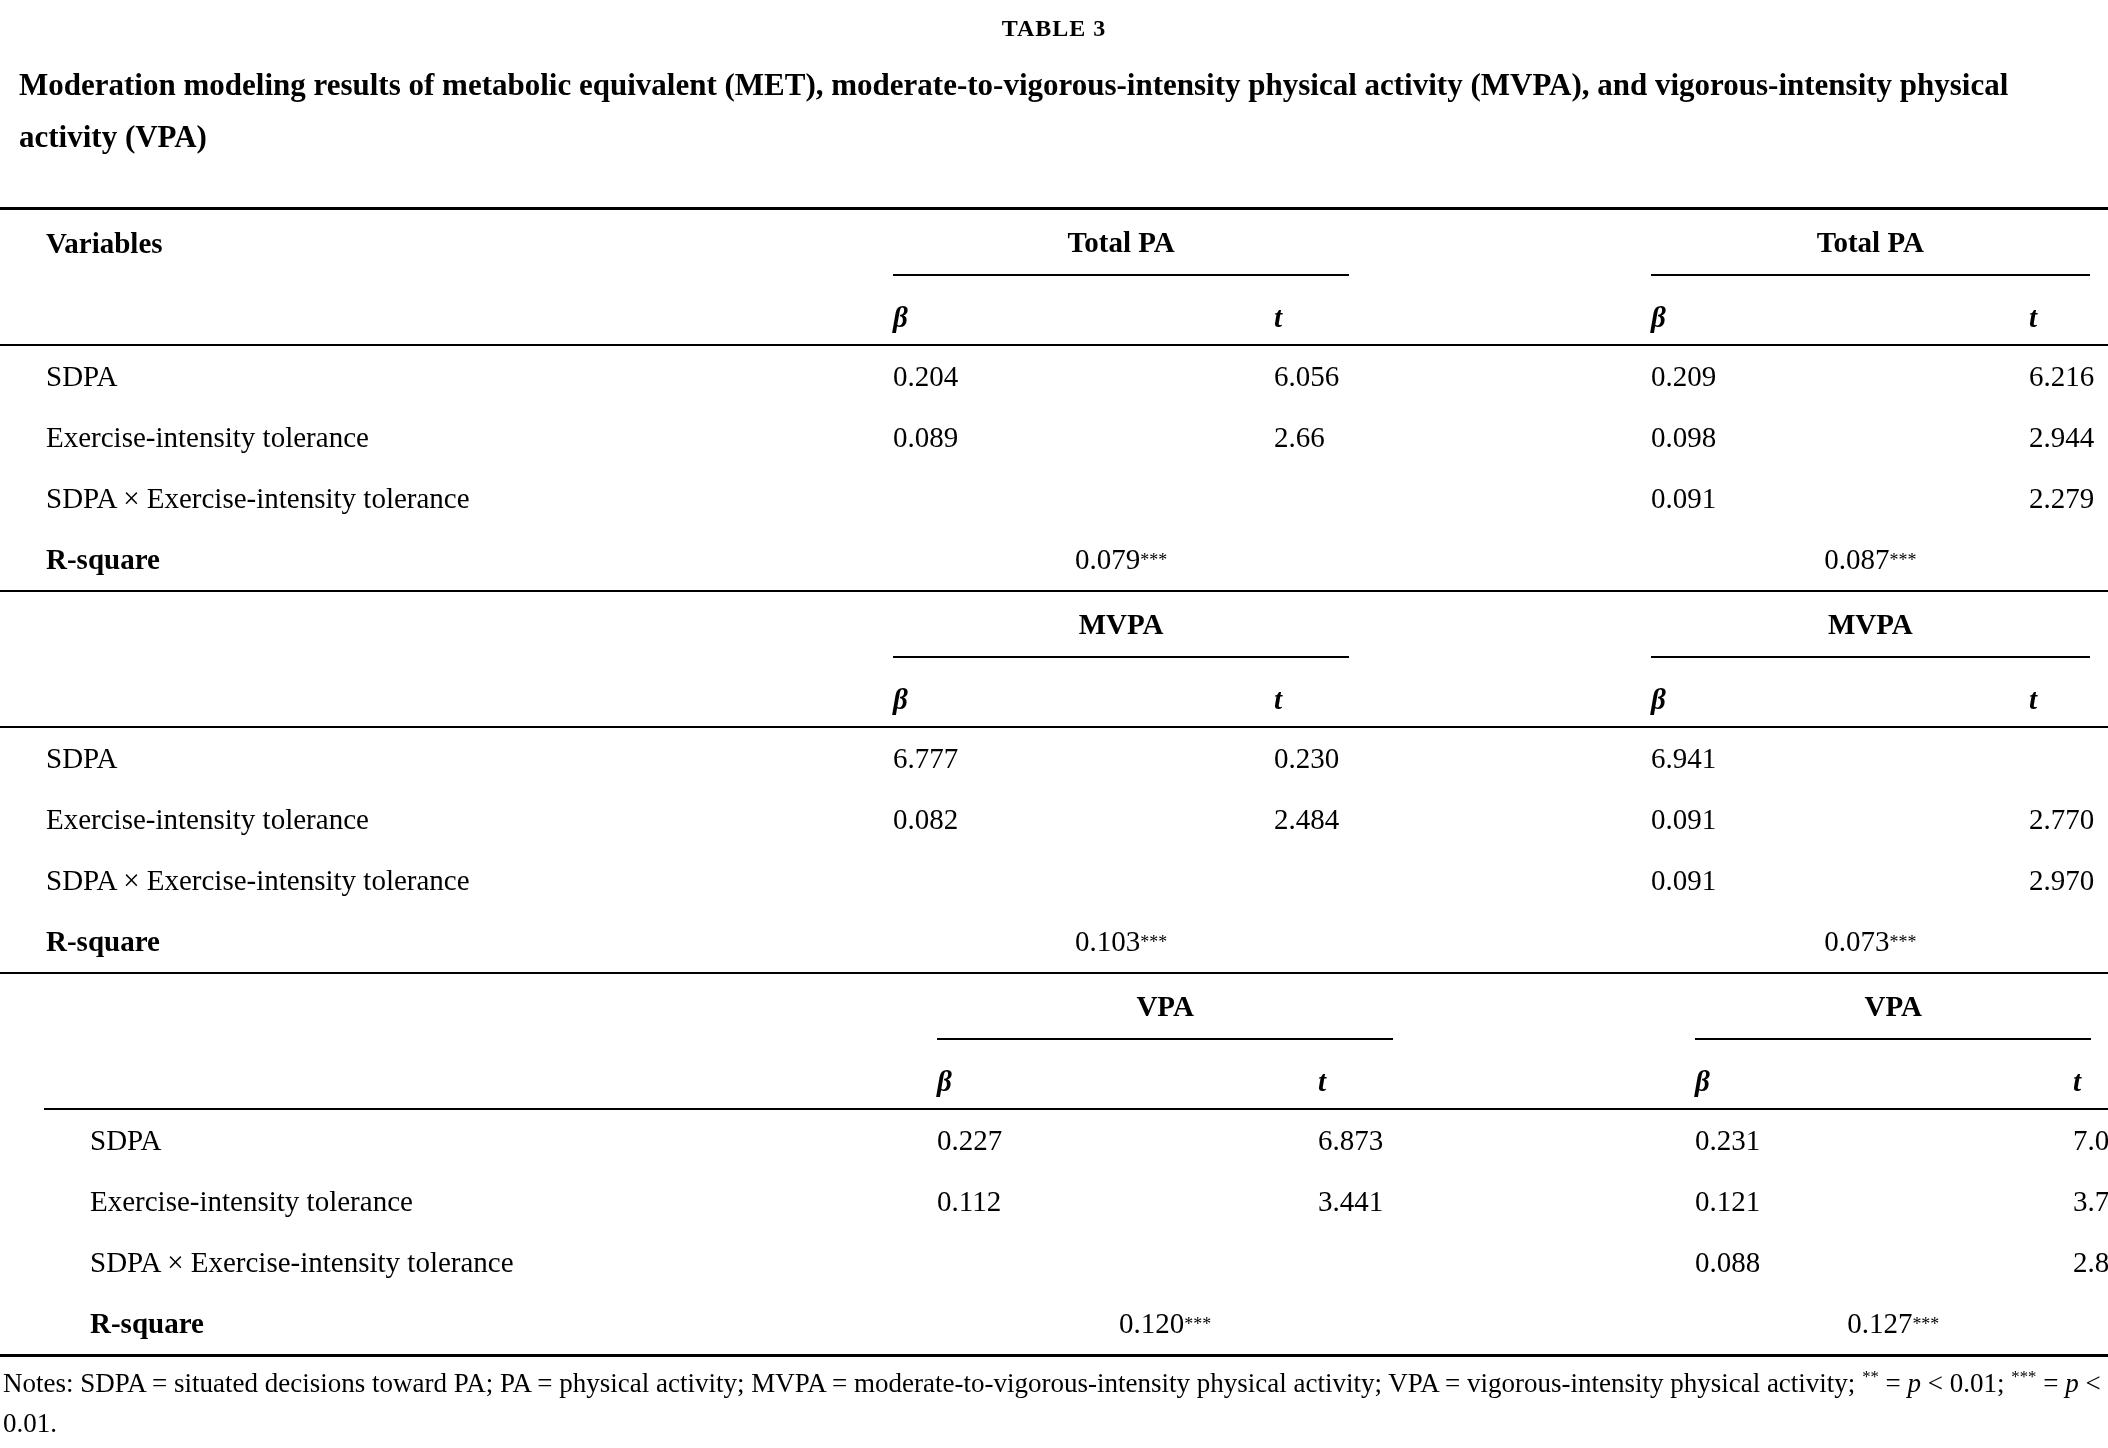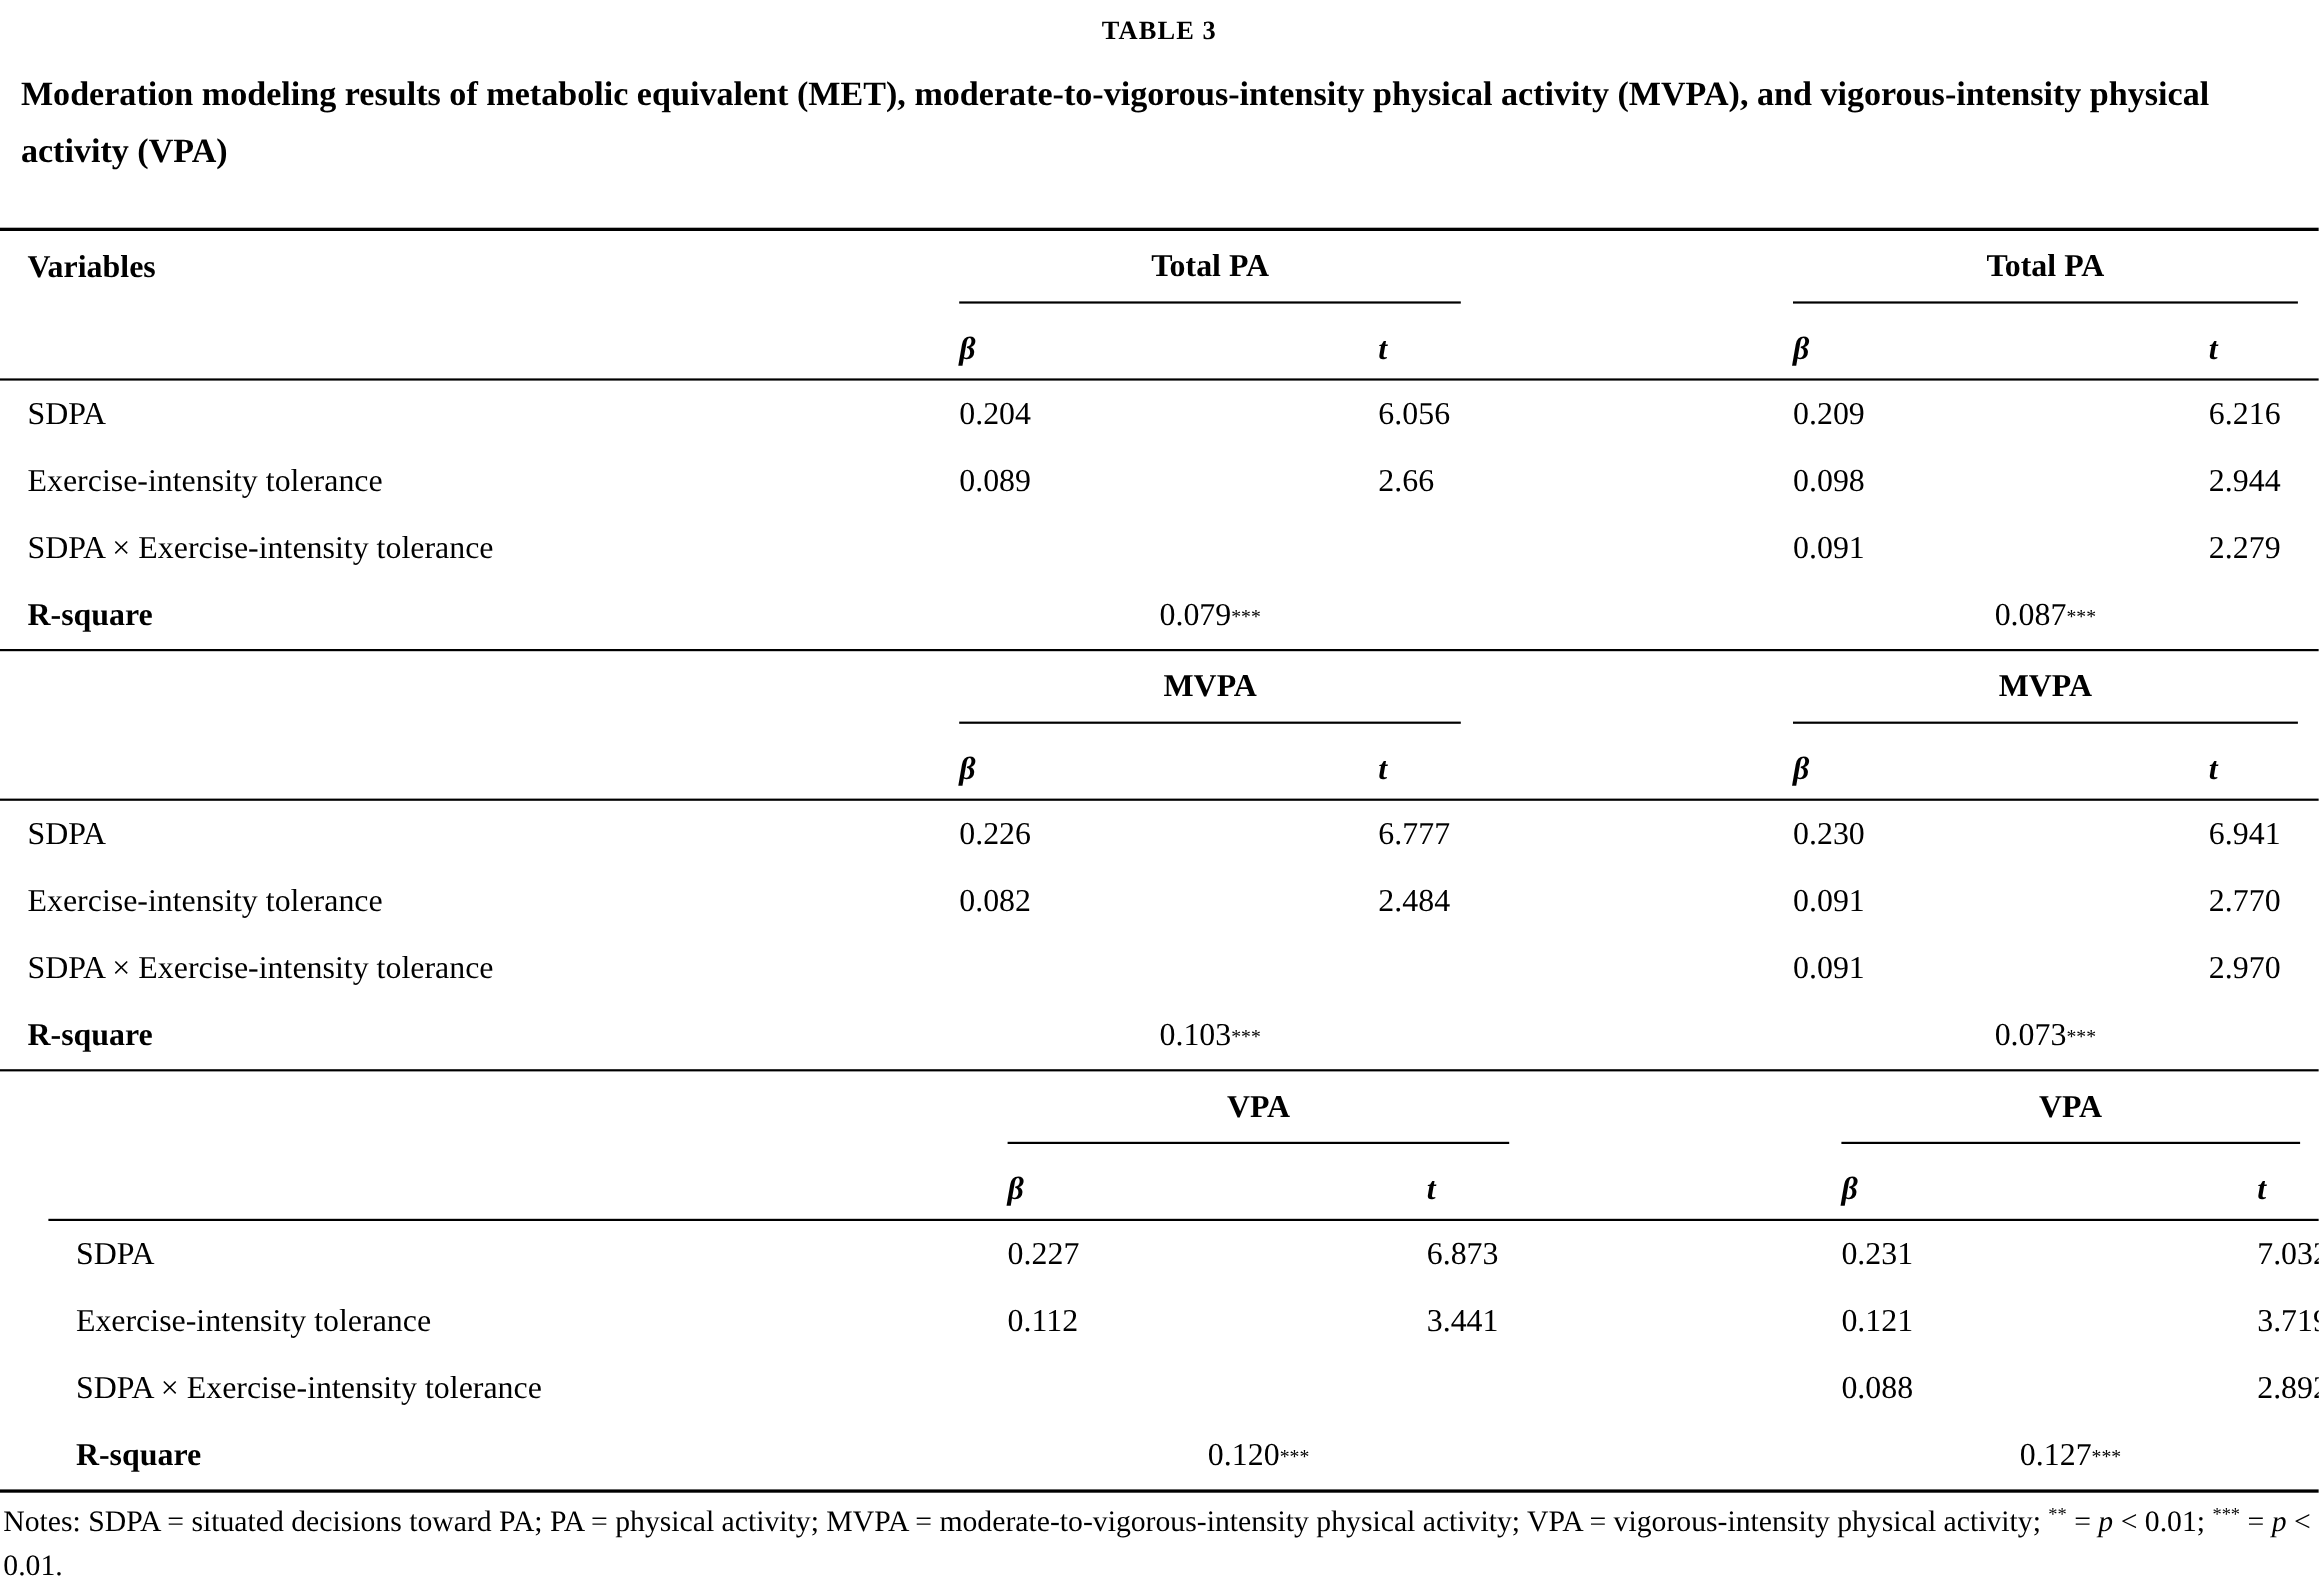--- a/index.html
+++ b/index.html
@@ -39,20 +39,21 @@
     border-top: 3px solid #000;
     border-bottom: 3px solid #000;
   }
   .sec { border-bottom: 2px solid #000; }
   .sec:last-child { border-bottom: none; margin-left: 44px; }
   .row {
     display: grid;
     grid-template-columns: 872px 381px 377px 378px auto;
     align-items: center;
     font-size: 29px;
+    padding-left: 21px;
   }
   .cell { min-height: 1px; }
   .c1 { padding-left: 25px; }
   .span23 { grid-column: 2 / 4; height: 100%; }
   .span45 { grid-column: 4 / 6; height: 100%; }
   .group-row { height: 66px; }
   .group-row .c1 { align-self: center; font-weight: bold; }
   .group-inner {
     height: 100%;
     display: flex;
@@ -176,21 +177,20 @@
       </div>
       <div class="row bt-row">
         <div class="cell c1"></div>
         <div class="cell stat">β</div>
         <div class="cell stat">t</div>
         <div class="cell stat">β</div>
         <div class="cell stat">t</div>
       </div>
       <div class="row data-row">
         <div class="cell c1 rl">SDPA</div>
-        <div class="cell">0.226</div>
         <div class="cell">6.777</div>
         <div class="cell">0.230</div>
         <div class="cell">6.941</div>
       </div>
       <div class="row data-row">
         <div class="cell c1 rl">Exercise-intensity tolerance</div>
         <div class="cell">0.082</div>
         <div class="cell">2.484</div>
         <div class="cell">0.091</div>
         <div class="cell">2.770</div>

